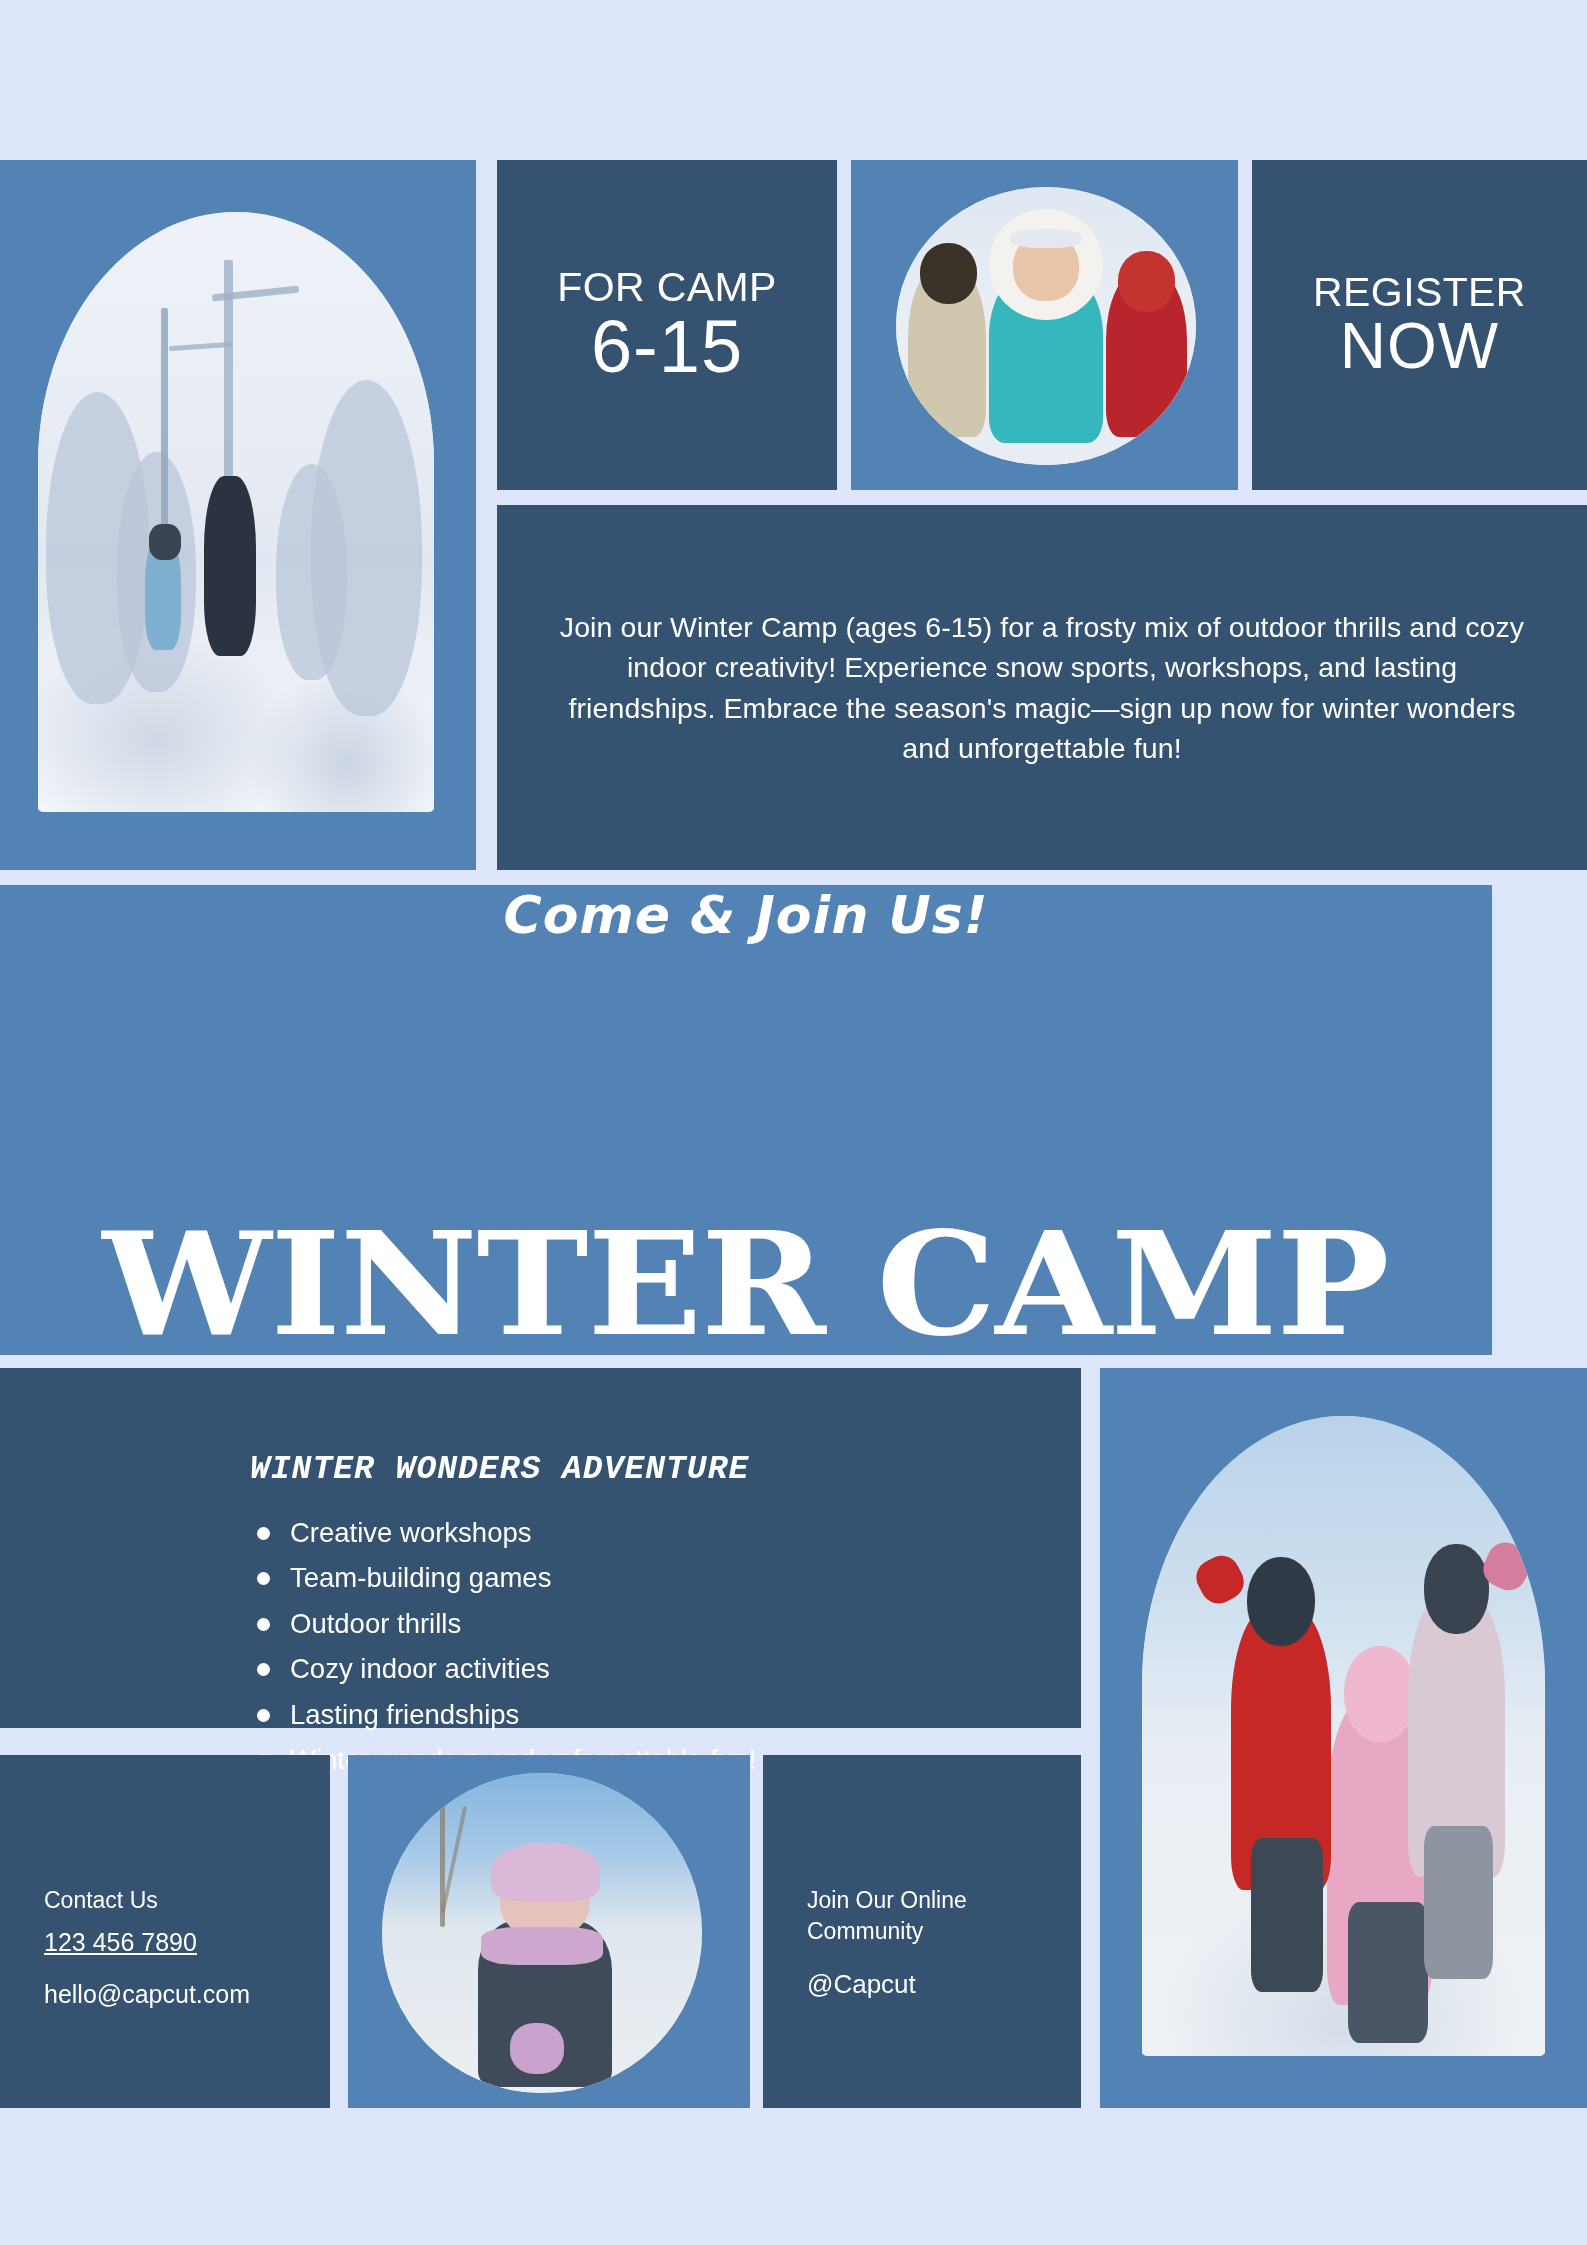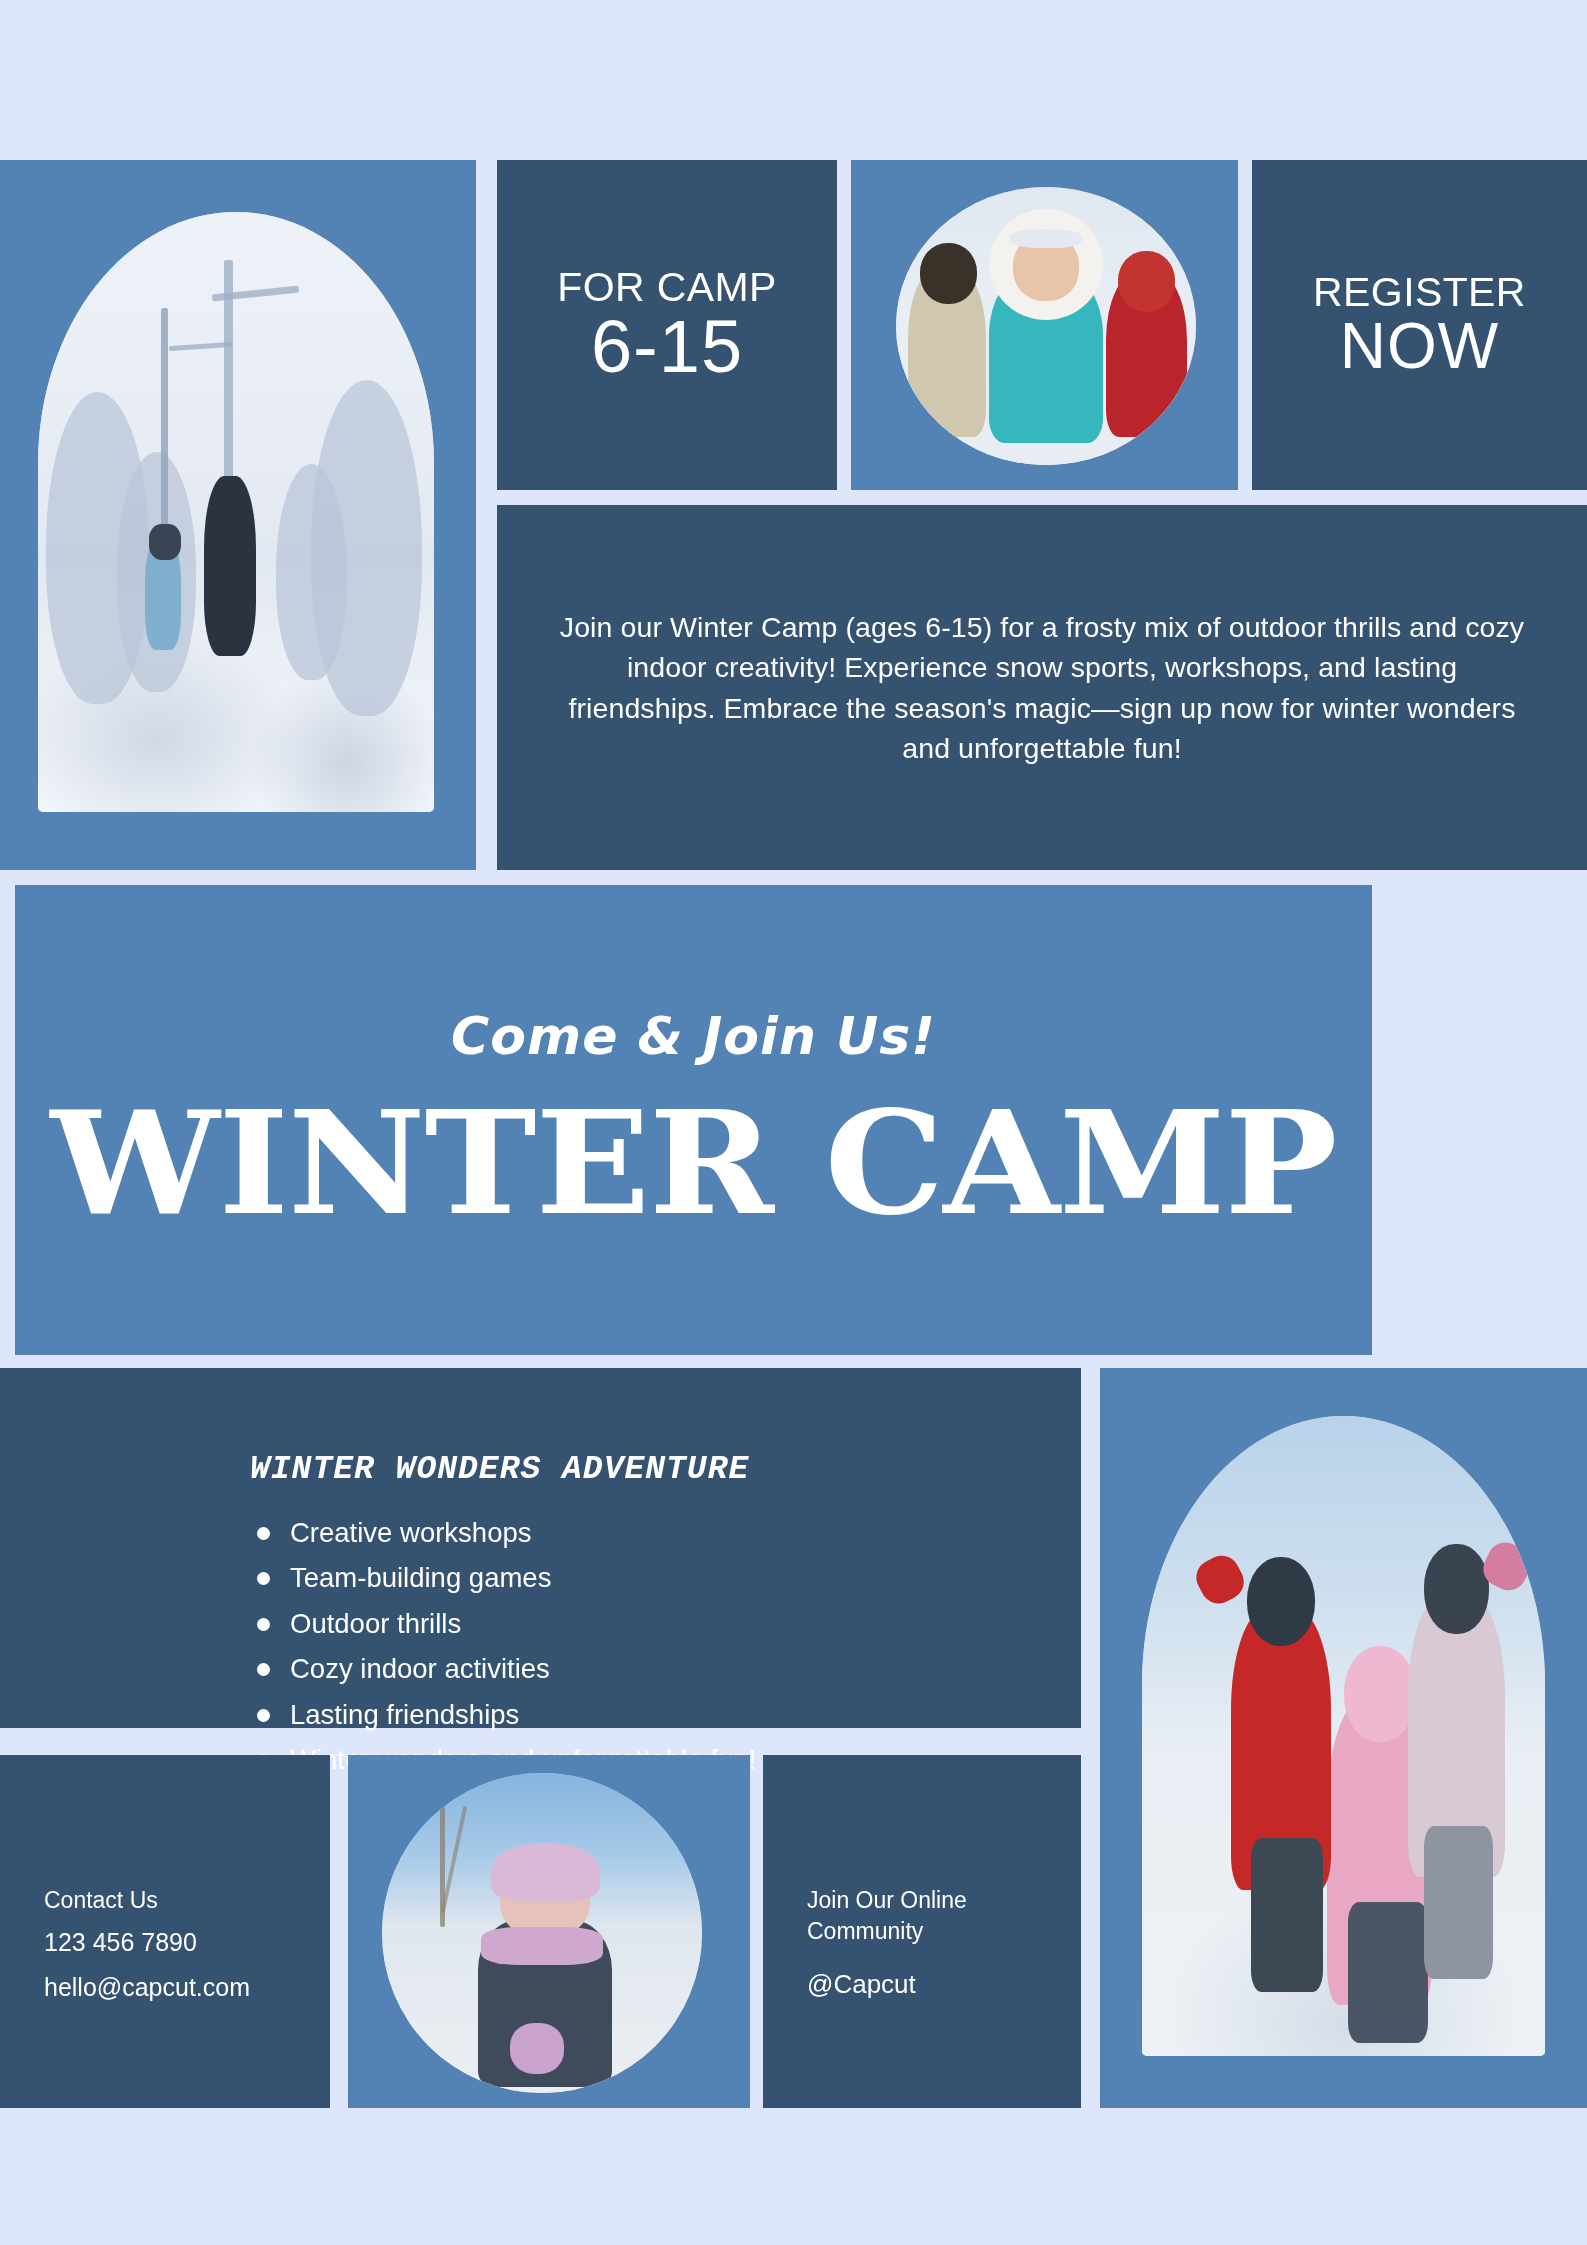--- a/index.html
+++ b/index.html
@@ -148,21 +148,21 @@
 
   <div class="panel dark ctr" style="left:1252px;top:160px;width:335px;height:330px;">
     <div class="t-light reg">REGISTER</div>
     <div class="t-light reg-now">NOW</div>
   </div>
 
   <div class="panel dark ctr" style="left:497px;top:505px;width:1090px;height:365px;padding:0 58px;">
     <p class="blurb" style="margin:0;">Join our Winter Camp (ages 6-15) for a frosty mix of outdoor thrills and cozy indoor creativity! Experience snow sports, workshops, and lasting friendships. Embrace the season's magic—sign up now for winter wonders and unforgettable fun!</p>
   </div>
 
-  <div class="panel mid ctr" style="left:15px;top:885px;width:1357px;height:470px;">
+  <div class="panel mid ctr" style="left:0;top:885px;width:1492px;height:470px;justify-content:space-between;">
     <div class="script come-join">Come &amp; Join Us!</div>
     <div class="bigtitle" style="margin-top:26px;">WINTER CAMP</div>
   </div>
 
   <div class="panel dark" style="left:0;top:1368px;width:1081px;height:360px;">
     <div class="script sub-adv" style="margin:83px 0 0 250px;font-family:Liberation Mono, monospace;">WINTER WONDERS ADVENTURE</div>
     <ul class="bullets" style="margin:22px 0 0 245px;">
       <li>Creative workshops</li>
       <li>Team-building games</li>
       <li>Outdoor thrills</li>
@@ -185,21 +185,21 @@
         <div class="figure" style="right:14%;top:20%;width:16%;height:14%;background:#3a4450;border-radius:48%;"></div>
         <div class="figure" style="right:13%;top:64%;width:17%;height:24%;background:#8e95a0;border-radius:14%;"></div>
         <div class="figure" style="left:14%;top:22%;width:11%;height:7%;background:#c62828;border-radius:40%;transform:rotate(-28deg);"></div>
         <div class="figure" style="right:4%;top:20%;width:11%;height:7%;background:#d47d9e;border-radius:40%;transform:rotate(26deg);"></div>
       </div>
     </div>
   </div>
 
   <div class="panel dark" style="left:0;top:1755px;width:330px;height:353px;">
     <div class="contact-lbl" style="margin:128px 0 0 44px;">Contact Us</div>
-    <div class="contact-val" style="margin:6px 0 9px 44px;">123 456 7890</div>
+    <div class="contact-val" style="margin:6px 0 16px 44px;text-decoration:underline;">123 456 7890</div>
     <div class="contact-val" style="margin:2px 0 0 44px;">hello@capcut.com</div>
   </div>
 
   <div class="panel mid" style="left:348px;top:1755px;width:402px;height:353px;">
     <div class="photo circle" style="left:34px;top:18px;width:320px;height:320px;">
       <div class="girl-scene">
         <div class="trunk" style="left:18%;top:4%;width:5px;height:44%;background:#8a7f72;opacity:.75;"></div>
         <div class="trunk" style="left:22%;top:10%;width:4px;height:34%;background:#8a7f72;opacity:.6;transform:rotate(12deg);"></div>
         <div class="figure" style="left:30%;top:46%;width:42%;height:52%;background:#3f4a5a;border-radius:30% 30% 10% 10%;"></div>
         <div class="figure" style="left:37%;top:28%;width:28%;height:24%;background:#e5c2ba;border-radius:46%;"></div>

